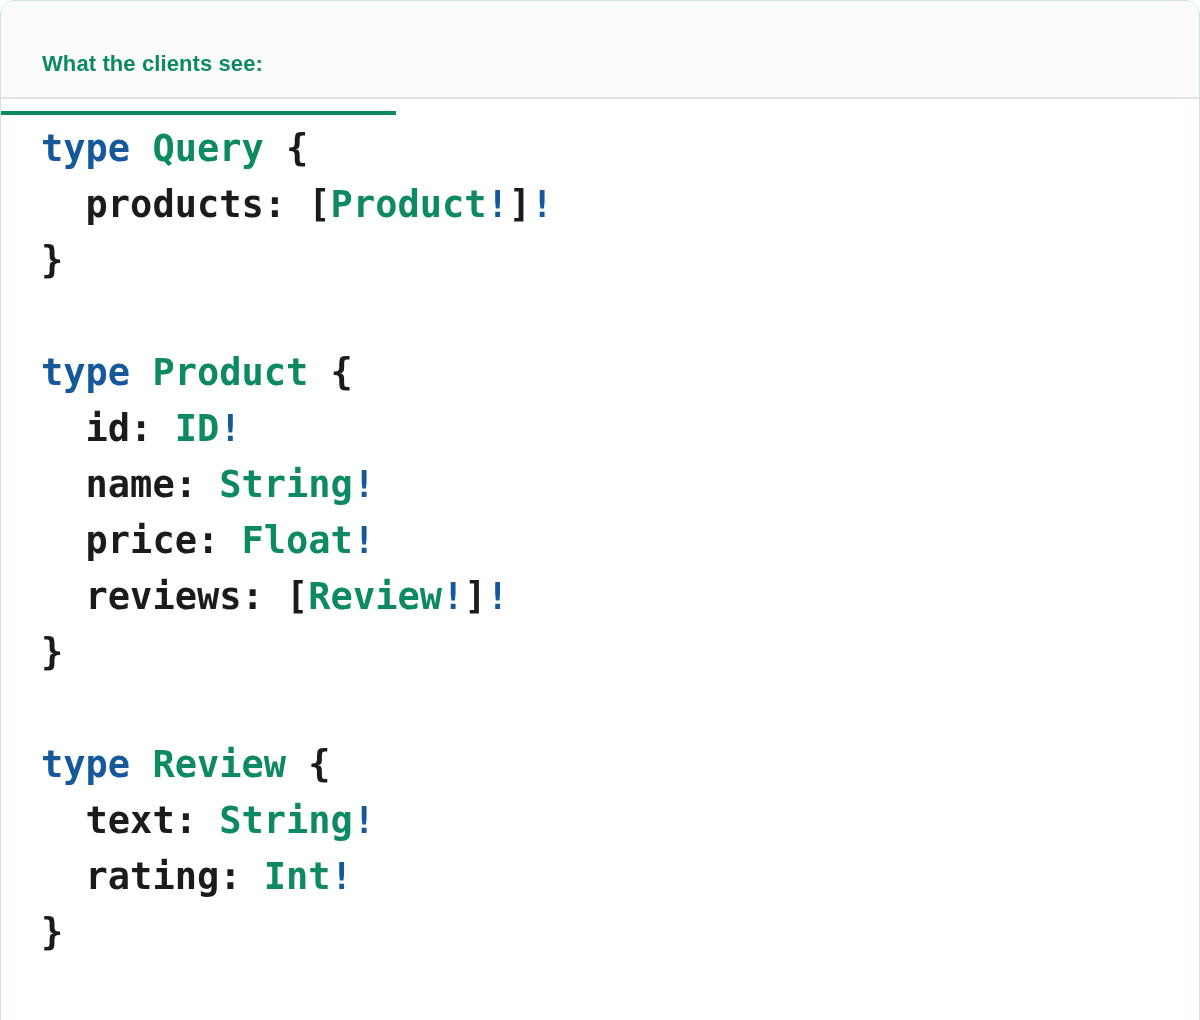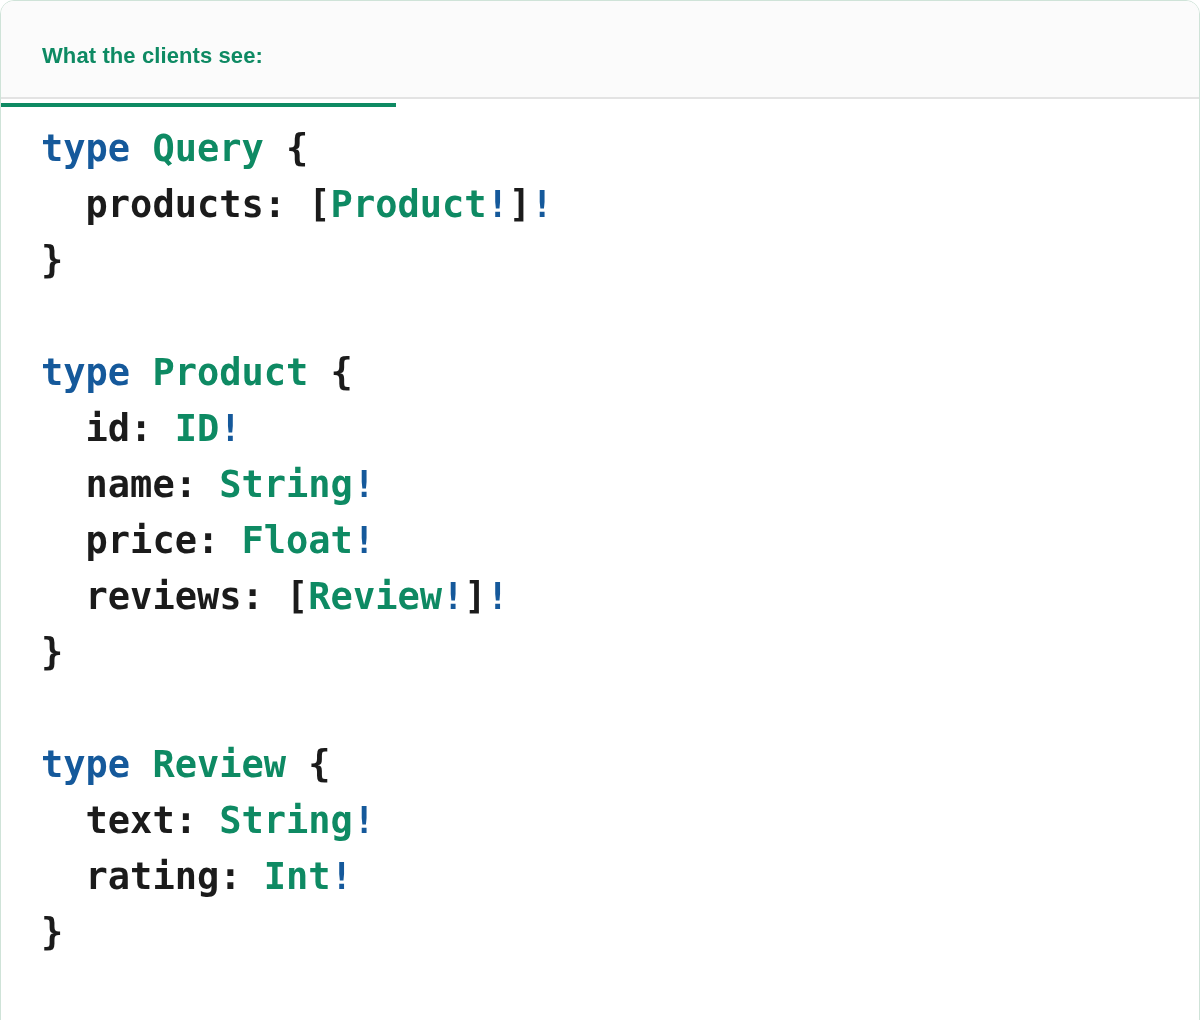--- a/index.html
+++ b/index.html
@@ -31,21 +31,21 @@
   .tabstrip {
     position: relative;
     height: 98px;
     background: #fbfbfb;
     border-bottom: 2px solid #e3e3e3;
     box-sizing: border-box;
   }
   .tab {
     position: absolute;
     left: 0;
-    top: 8px;
+    top: 16px;
     width: 395px;
     height: 98px;
     box-sizing: border-box;
     display: flex;
     align-items: center;
     padding-left: 41px;
     border-bottom: 4px solid #0e8a63;
     background: transparent;
     cursor: pointer;
   }

